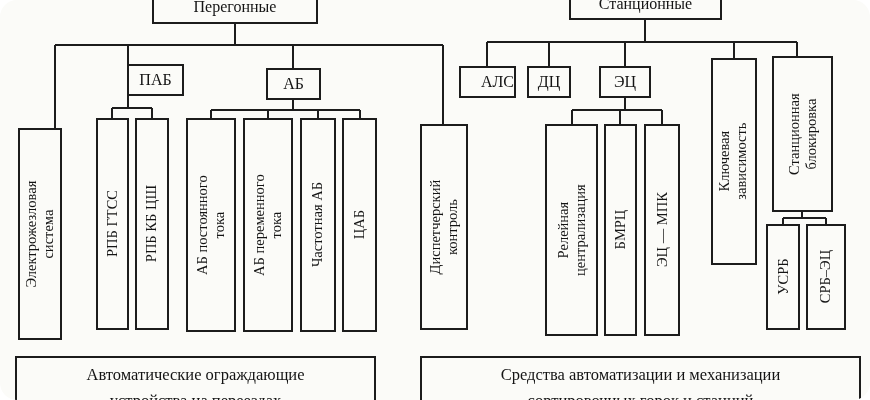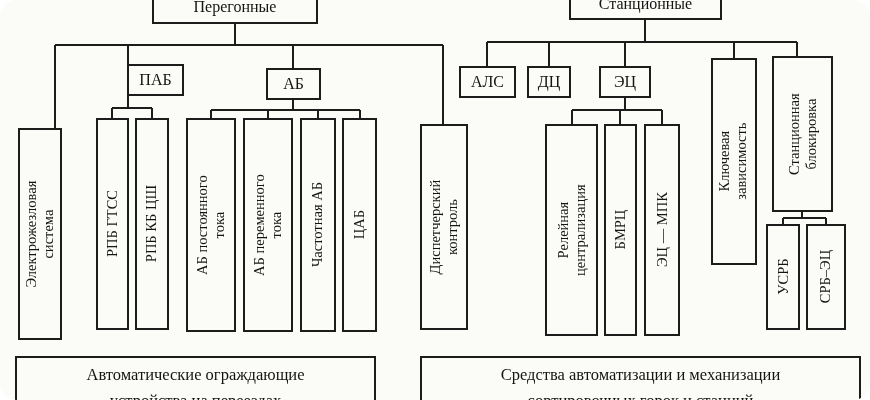--- a/index.html
+++ b/index.html
@@ -102,21 +102,21 @@
   <div class="box hbox" style="left:569px; top:-12px; width:153px; height:32px;">
     <span class="label">Станционные</span>
   </div>
 
   <div class="box hbox" style="left:100px; top:64px; width:57px; height:32px;margin-left:27px;">
     <span class="label">ПАБ</span>
   </div>
   <div class="box hbox" style="left:266px; top:68px; width:55px; height:32px;">
     <span class="label">АБ</span>
   </div>
-  <div class="box hbox" style="left:459px; top:66px; width:57px; height:32px;">
+  <div class="box hbox" style="left:459px; top:66px; width:57px; height:32px;justify-content:flex-end;">
     <span class="label">АЛС</span>
   </div>
   <div class="box hbox" style="left:527px; top:66px; width:44px; height:32px;">
     <span class="label">ДЦ</span>
   </div>
   <div class="box hbox" style="left:599px; top:66px; width:52px; height:32px;">
     <span class="label">ЭЦ</span>
   </div>
 
   <div class="box vbox" style="left:18px; top:128px; width:44px; height:212px;">

